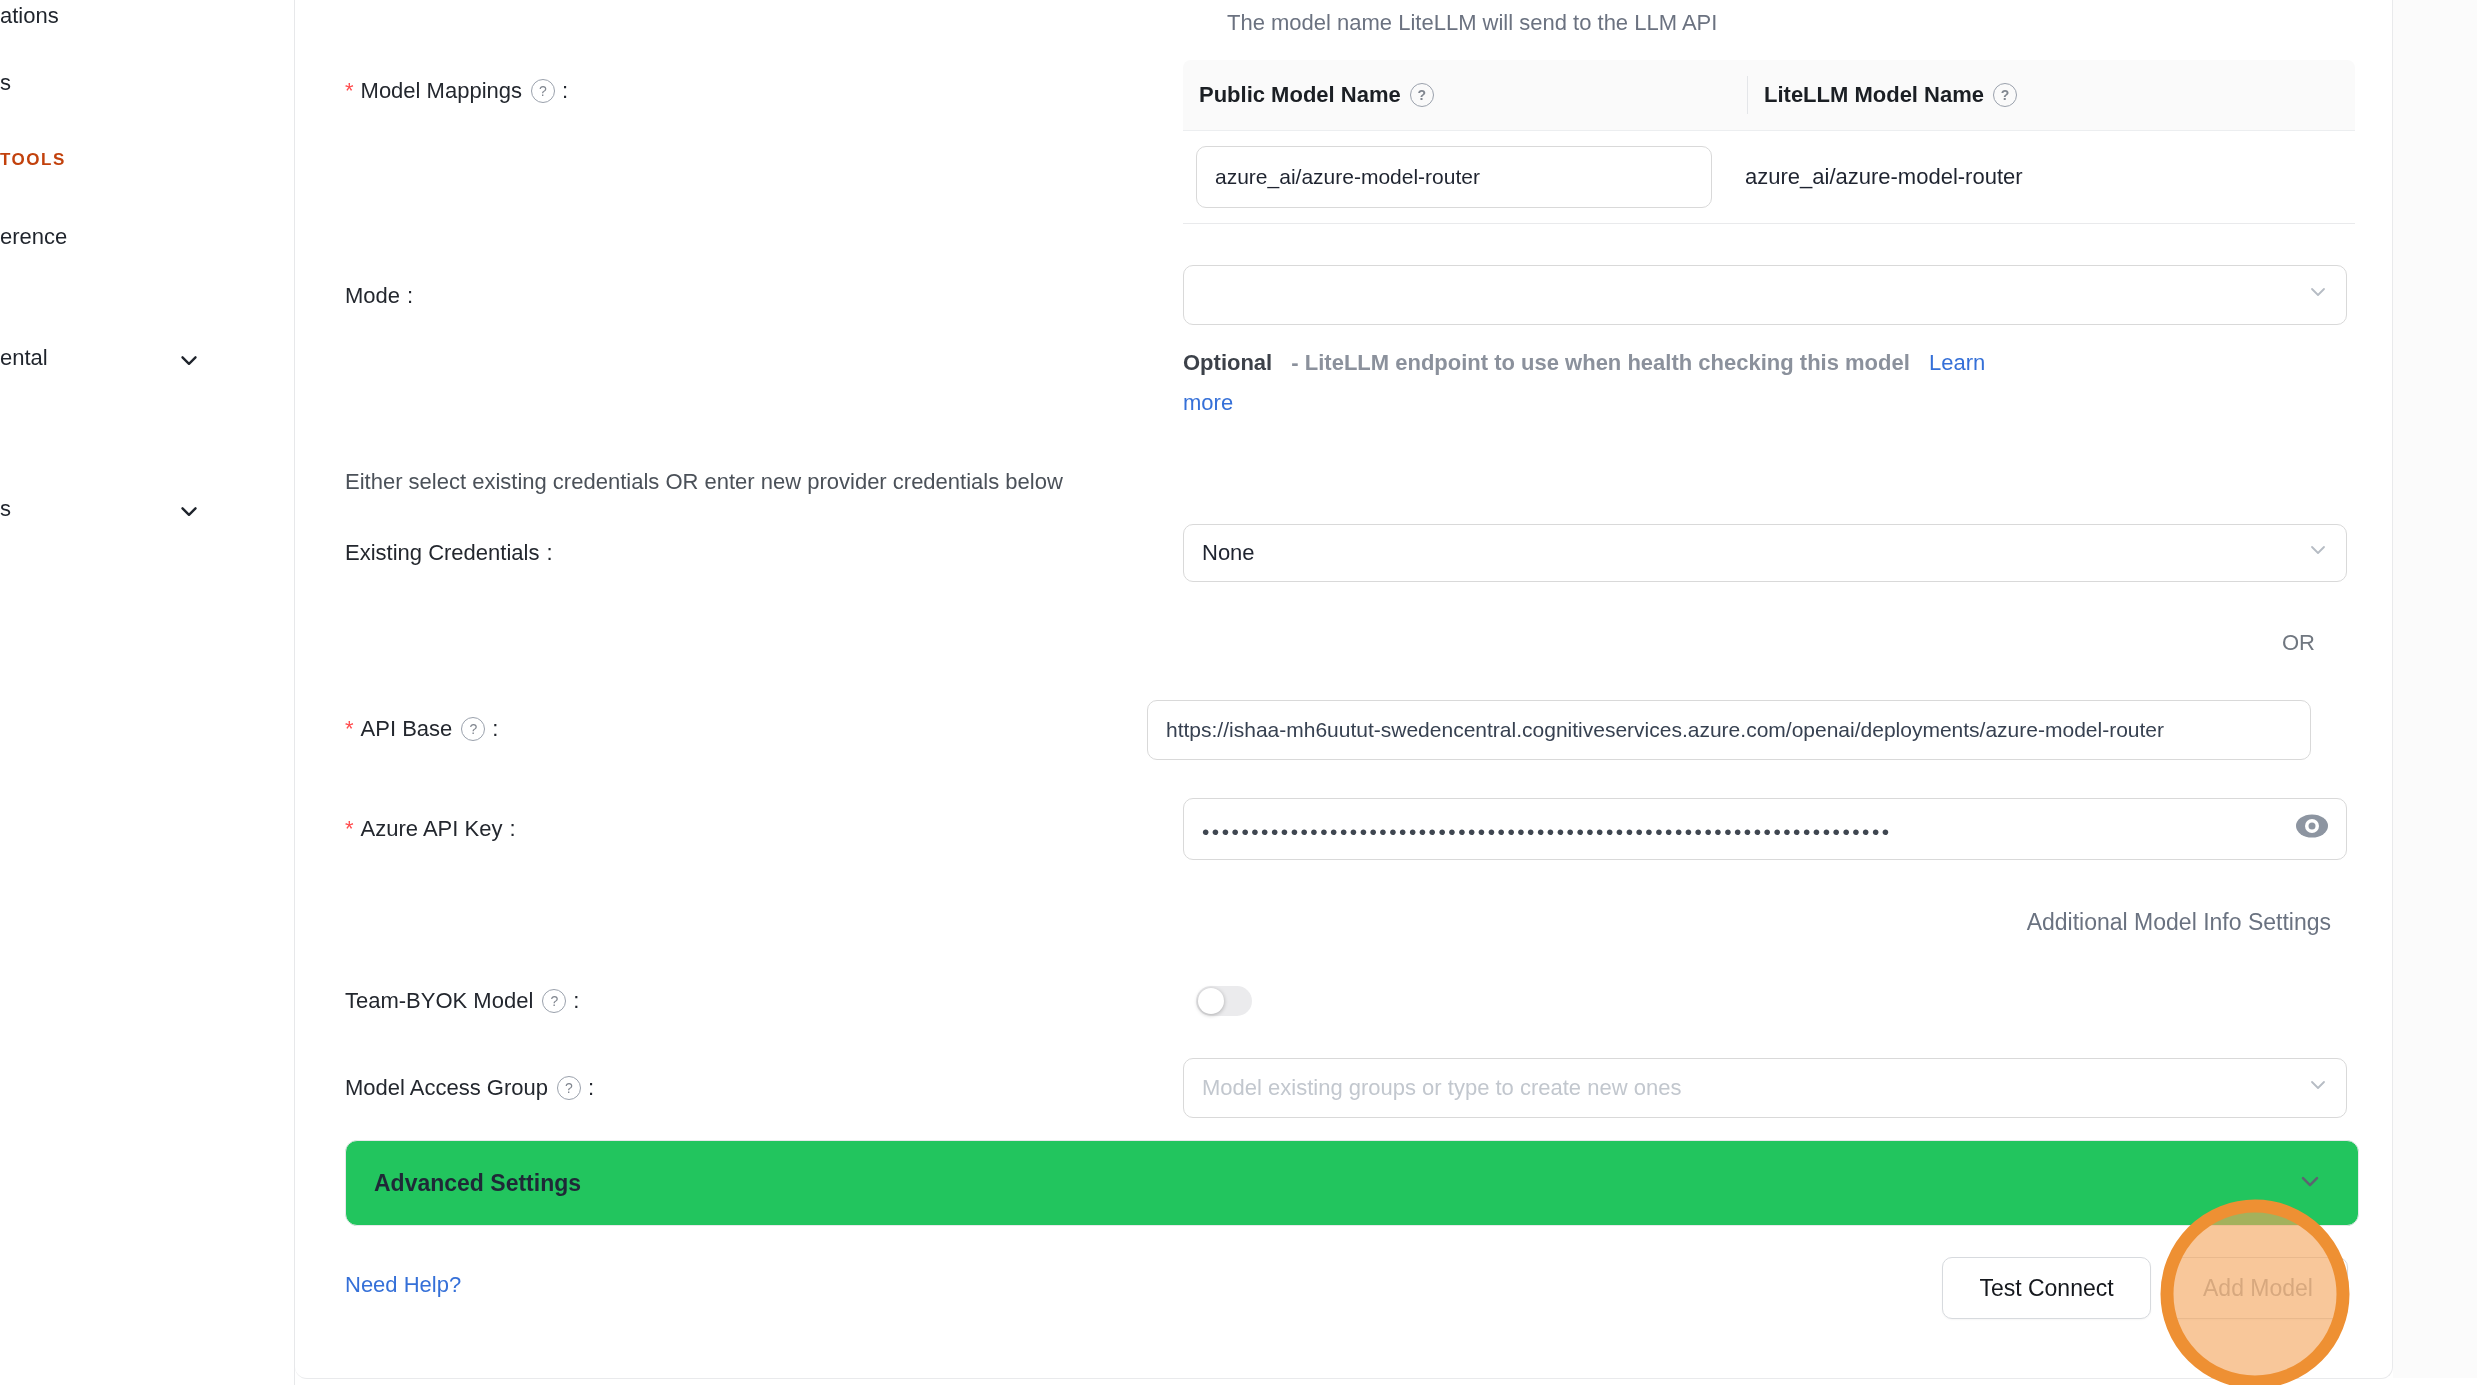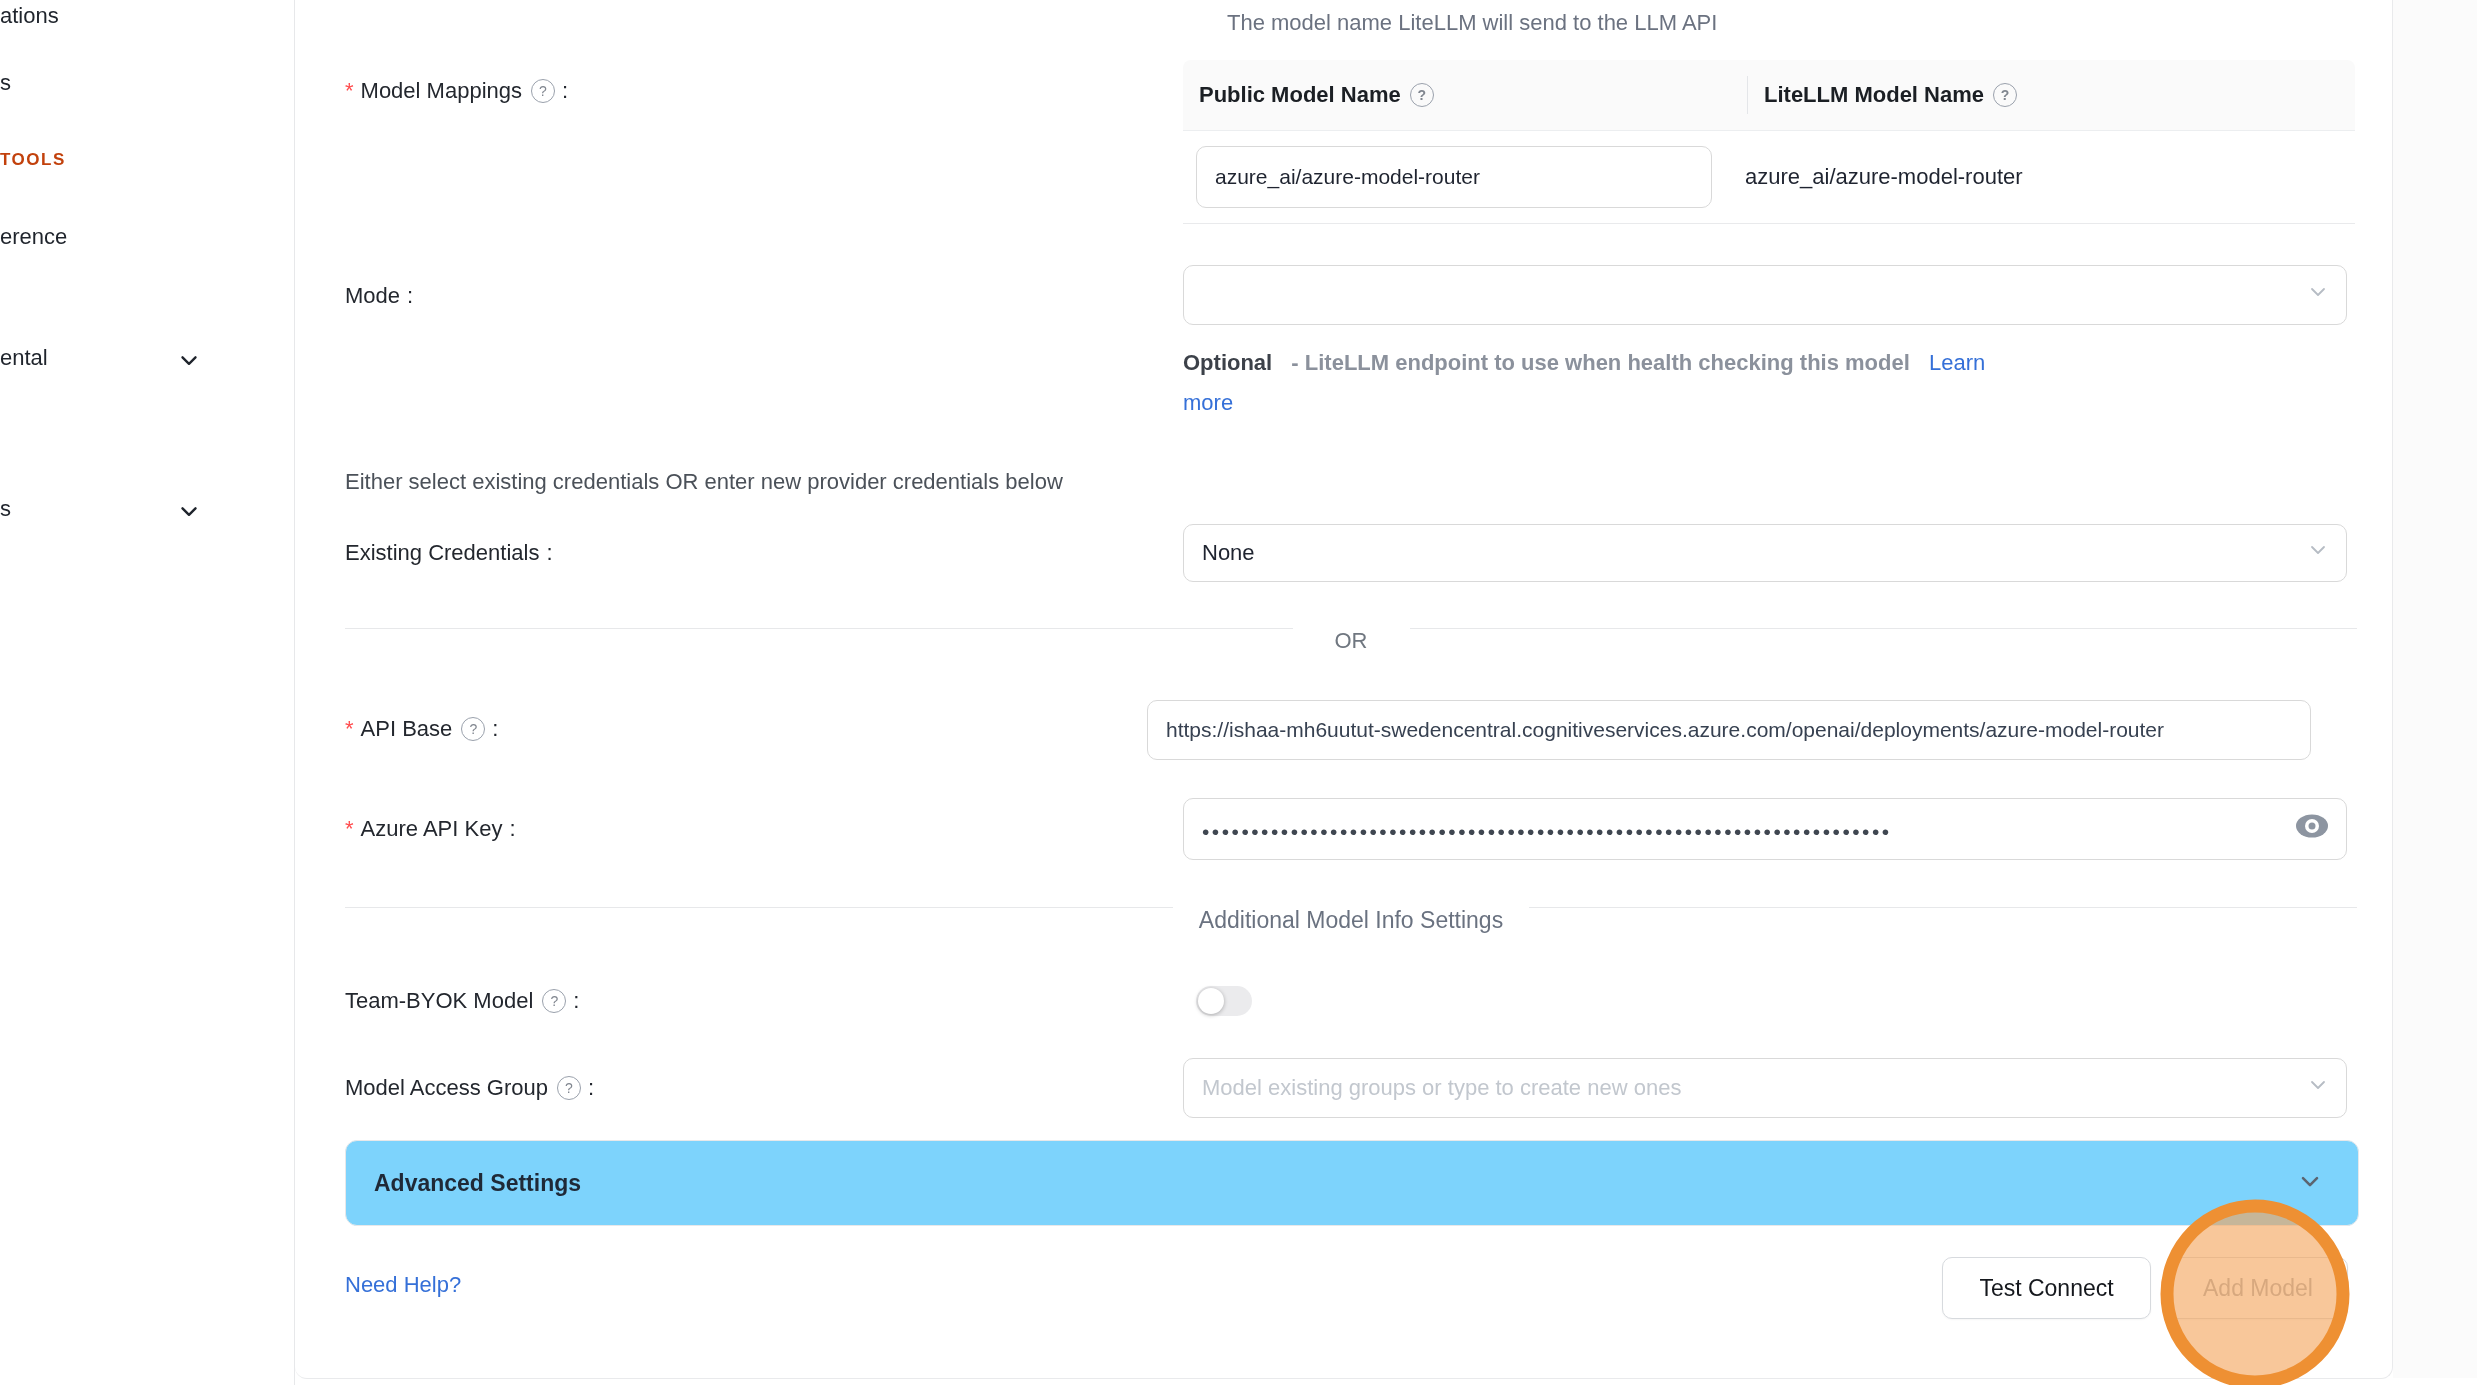--- a/index.html
+++ b/index.html
@@ -42,34 +42,34 @@
   .select{box-sizing:border-box;position:absolute;border:1.5px solid #d9d9d9;border-radius:10px;background:#fff;
           display:flex;align-items:center;padding:0 18px;font-size:22px;color:#1f2430;}
   .select .arrow{position:absolute;right:16px;top:50%;transform:translateY(-50%);}
   .placeholder{color:#c2c7ce;}
   
   .opt-line{position:absolute;font-size:22px;line-height:30px;white-space:nowrap;}
   .opt-bold{color:#3c4149;font-weight:700;text-align:center;}
   .opt-body{color:#8b919c;margin:0 13px;font-weight:bold;}
   .link{color:#3570d8;cursor:pointer;}
   
-  .tdivider{display:flex;align-items:flex-start;}
+  .tdivider{display:flex;align-items:flex-end;flex-direction:column;}
   .tdivider .line{flex:1;height:1px;background:#e7e8ea;}
   .tdivider .dtext{white-space:nowrap;}
   .or-text{margin:0 42px;font-size:22px;color:#707780;}
   .add-text{margin:0 26px;font-size:23px;color:#6a7280;}
   
   .dots{font-size:21px;letter-spacing:2.5px;color:#3f4650;white-space:nowrap;overflow:hidden;line-height:1;padding-top:4px;}
   
   .toggle{position:absolute;width:56px;height:30px;border-radius:15px;background:#ebebed;cursor:pointer;}
   .toggle .knob{position:absolute;left:2px;top:2px;width:26px;height:26px;border-radius:50%;background:#fff;
                 box-shadow:0 1px 4px rgba(0,0,0,0.28);}
   
   .adv-panel{box-sizing:border-box;left:345px;top:1140px;width:2014px;height:86px;border:1px solid #e7e8ea;border-radius:12px;
-             display:flex;align-items:center;padding:0 34px 0 28px;cursor:pointer;background:#7dd3fc;}
+             display:flex;align-items:center;padding:0 34px 0 28px;cursor:pointer;background:#22c55e;}
   .adv-label{font-size:23px;font-weight:700;color:#1f2937;flex:1;}
   
   .btn{box-sizing:border-box;position:absolute;height:62px;border:1.5px solid #d7dade;border-radius:10px;background:#fff;
        display:flex;align-items:center;justify-content:center;font-family:"Liberation Sans",sans-serif;
        font-size:23px;cursor:pointer;box-shadow:0 1px 2px rgba(0,0,0,0.04);}
   .btn-test{left:1942px;top:1257px;width:209px;color:#15181d;}
   .btn-add{left:2168px;top:1257px;width:180px;color:#a9aeb6;}
   .need-help{left:345px;top:1272px;font-size:22px;}
   .highlight-ring{left:2155px;top:1194px;pointer-events:none;}
 </style>

